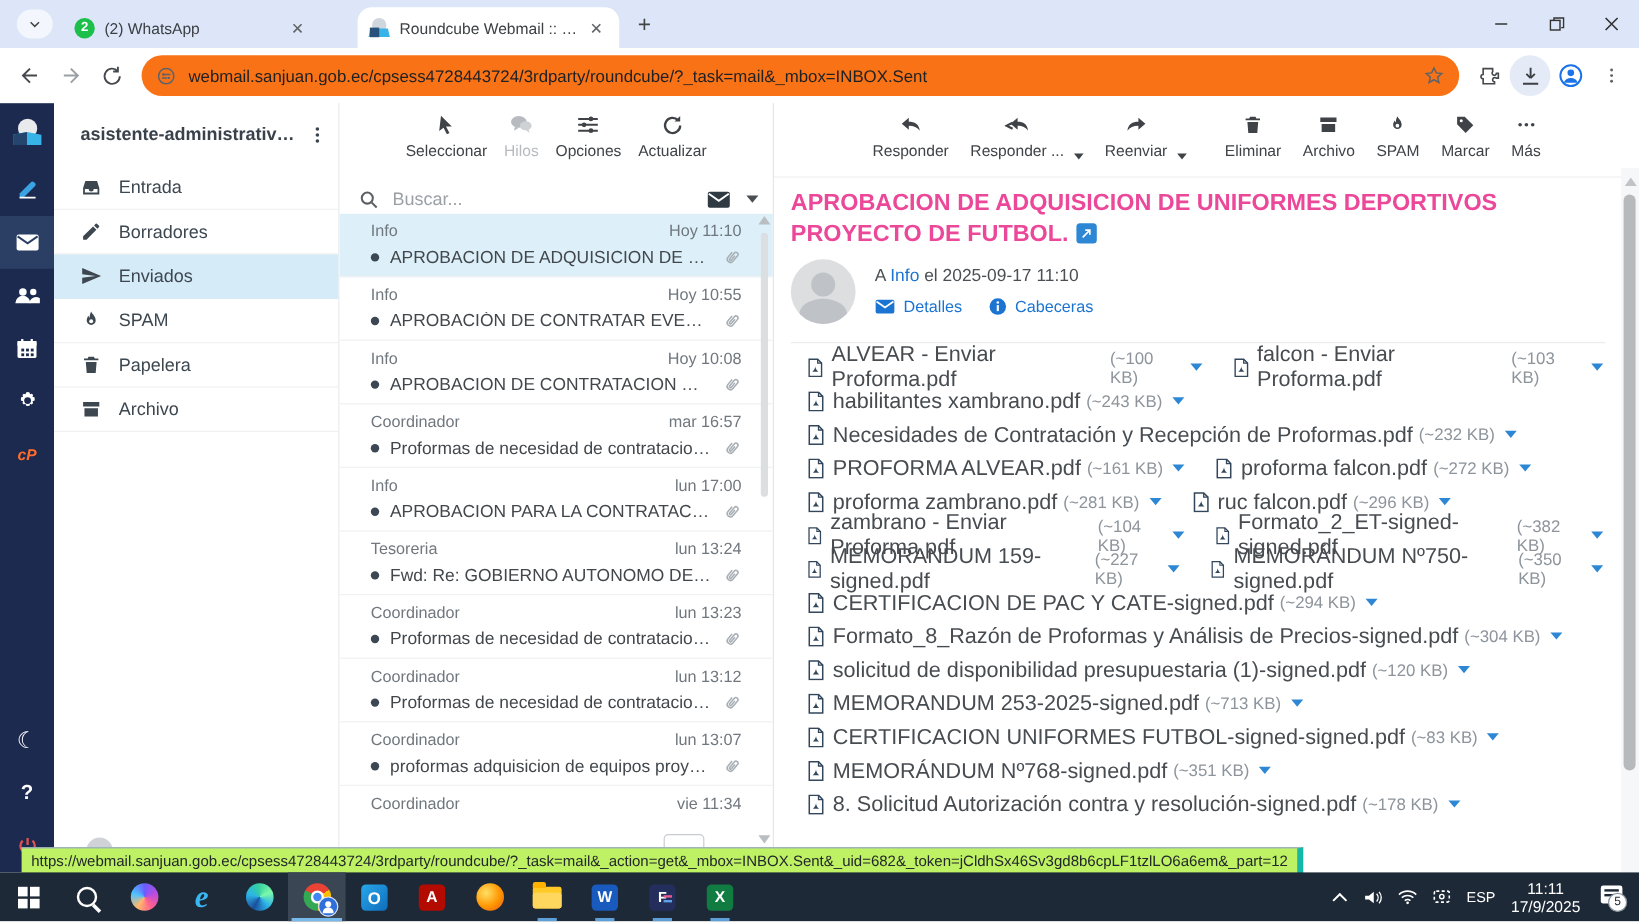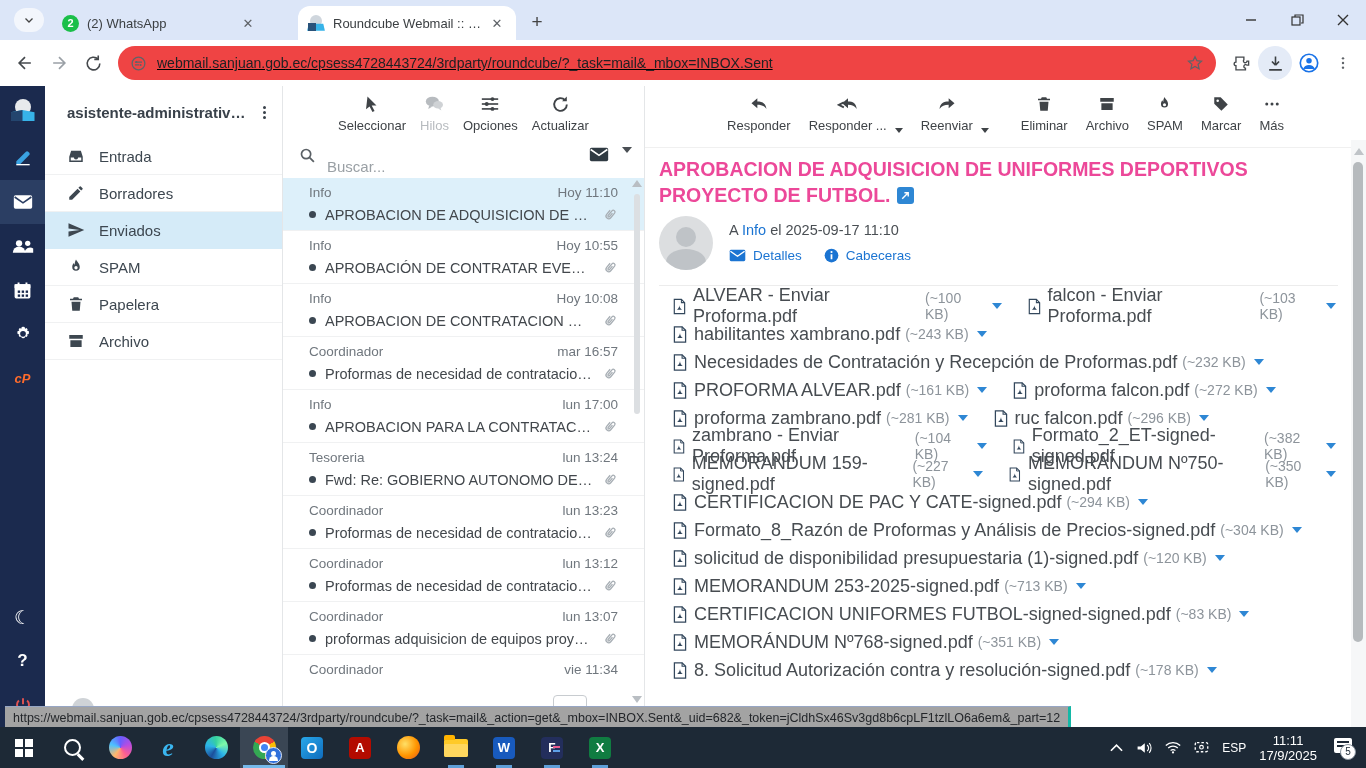--- a/index.html
+++ b/index.html
@@ -22,21 +22,21 @@
   .tab-title{flex:1;}
   .tab-close{width:18px;height:18px;border-radius:50%;display:flex;align-items:center;justify-content:center;color:#5f6368;font-size:13px;margin-left:6px;}
   .newtab-btn{position:absolute;left:524px;top:9px;width:26px;height:26px;border-radius:50%;color:#444;font-size:19px;display:flex;align-items:center;justify-content:center;}
   .win-controls{position:absolute;right:0;top:0;height:40px;display:flex;align-items:center;}
   .winbtn{width:46px;height:40px;display:flex;align-items:center;justify-content:center;color:#333;}
 
   
   .navbar{position:absolute;left:0;top:40px;width:1366px;height:46px;background:#fff;display:flex;align-items:center;}
   .nav-icon{width:34px;height:34px;border-radius:50%;display:flex;align-items:center;justify-content:center;color:#45494d;flex:0 0 auto;}
   .nav-icon.disabled{color:#9aa0a6;}
-  .addressbar{height:34px;background:#ef4444;border-radius:17px;display:flex;align-items:center;flex:1;margin:0 8px;padding:0 12px;min-width:0;text-decoration:underline;}
+  .addressbar{height:34px;background:#f97316;border-radius:17px;display:flex;align-items:center;flex:1;margin:0 8px;padding:0 12px;min-width:0;}
   .addr-url{font-size:14px;color:#202124;flex:1;min-width:0;}
   .right-cluster{display:flex;align-items:center;margin-right:6px;}
   .dl-btn{background:#e4ebf7;}
 
   
   .app{position:absolute;left:0;top:86px;width:1366px;height:641px;background:#fff;}
 
   
   .rail{position:absolute;left:0;top:0;width:45px;height:641px;background:#1b2a4e;display:flex;flex-direction:column;align-items:center;}
   .rail-item{width:45px;height:44px;display:flex;align-items:center;justify-content:center;color:#fff;}
@@ -61,21 +61,21 @@
   .folder .fic{color:#3d4750;width:18px;height:18px;flex:0 0 auto;}
   .folder.selected{background:#d5ebf8;border-bottom:1px solid #d5ebf8;}
   .quota-sliver{position:absolute;left:27px;top:612px;width:22px;height:22px;border-radius:50%;background:#cfd3d7;}
 
   
   .maillist{position:absolute;left:283px;top:0;width:362px;height:641px;background:#fff;border-right:1px solid #e4e6e8;box-sizing:border-box;}
   .list-toolbar{height:54px;display:flex;align-items:flex-start;justify-content:center;gap:14px;padding-top:7px;}
   .tbtn{display:flex;flex-direction:column;align-items:center;gap:3px;color:#3f4347;font-size:13px;}
   .tbtn .tic{width:22px;height:22px;display:flex;align-items:center;justify-content:center;}
   .tbtn.disabled{color:#b7bbbf;}
-  .searchrow{height:38px;display:flex;padding:0 12px 0 16px;border-bottom:1px solid #ececec;gap:9px;}
+  .searchrow{height:38px;display:flex;align-items:center;padding:0 12px 0 16px;border-bottom:1px solid #ececec;gap:9px;}
   .searchrow input{border:none;outline:none;flex:1;font-size:15px;color:#333;background:transparent;font-family:"Liberation Sans",sans-serif;}
   .searchrow input::placeholder{color:#9aa0a5;}
   .search-mail-ic{color:#2f3a42;}
   .search-caret{width:0;height:0;border-left:5px solid transparent;border-right:5px solid transparent;border-top:6px solid #4a4f54;margin-left:4px;}
   .rows{position:absolute;left:0;top:92px;right:0;bottom:0;overflow:hidden;}
   .mrow{height:53px;border-bottom:1px solid #f0f1f2;padding:5px 26px 0 26px;box-sizing:border-box;}
   .mrow.selected{background:#ddf0fa;}
   .mline1{display:flex;justify-content:space-between;font-size:13.5px;color:#70777e;line-height:20px;}
   .mline2{display:flex;align-items:center;gap:9px;margin-top:3px;}
   .mdot{width:7px;height:7px;border-radius:50%;background:#3b4752;flex:0 0 auto;}
@@ -107,21 +107,21 @@
   .att{display:flex;align-items:center;}
   .att .pdfic{color:#33475c;margin-right:7px;}
   .att-name{font-size:18px;color:#474c51;}
   .att-size{font-size:14px;color:#8d949b;margin-left:5px;}
   .att-caret{width:0;height:0;border-left:5px solid transparent;border-right:5px solid transparent;border-top:6px solid #2e87d4;margin-left:8px;}
   .content-scroll{position:absolute;right:0;top:54px;width:15px;bottom:0;background:#f6f7f8;}
   .content-scroll .arr-up{position:absolute;top:8px;left:3px;width:0;height:0;border-left:5px solid transparent;border-right:5px solid transparent;border-bottom:7px solid #c0c4c8;}
   .content-scroll .thumb{position:absolute;top:22px;left:2px;width:10px;height:480px;border-radius:5px;background:#b6babd;}
 
   
-  .status-tip{position:absolute;left:5px;top:706px;height:21px;background:#a3a3a3;border-top:1px solid #97a6c4;border-right:3px solid #14b8a6;display:flex;align-items:center;padding:0 8px;font-size:12.5px;color:#23262a;white-space:nowrap;z-index:5;}
+  .status-tip{position:absolute;left:18px;top:706px;height:21px;background:#bef264;border-top:1px solid #97a6c4;border-right:5px solid #14b8a6;display:flex;align-items:center;padding:0 8px;font-size:12.5px;color:#23262a;white-space:nowrap;z-index:5;}
   .page-frag{position:absolute;left:553px;top:695px;width:32px;height:16px;border:1px solid #c8ccd0;border-radius:4px;background:#fff;}
 
   
   .taskbar{position:absolute;left:0;top:727px;width:1366px;height:41px;background:#1d2936;display:flex;align-items:center;z-index:6;}
   .tb-apps{display:flex;height:41px;}
   .slot{width:48px;height:41px;display:flex;align-items:center;justify-content:center;position:relative;}
   .slot.active{background:#3a4654;}
   .slot.active::after{content:'';position:absolute;bottom:0;left:3px;right:3px;height:3px;background:#76b9ea;}
   .slot.running::after{content:'';position:absolute;bottom:0;left:16px;width:16px;height:3px;background:#5e9fd8;}
   .ic{width:24px;height:24px;display:flex;align-items:center;justify-content:center;color:#fff;font-weight:bold;position:relative;}

